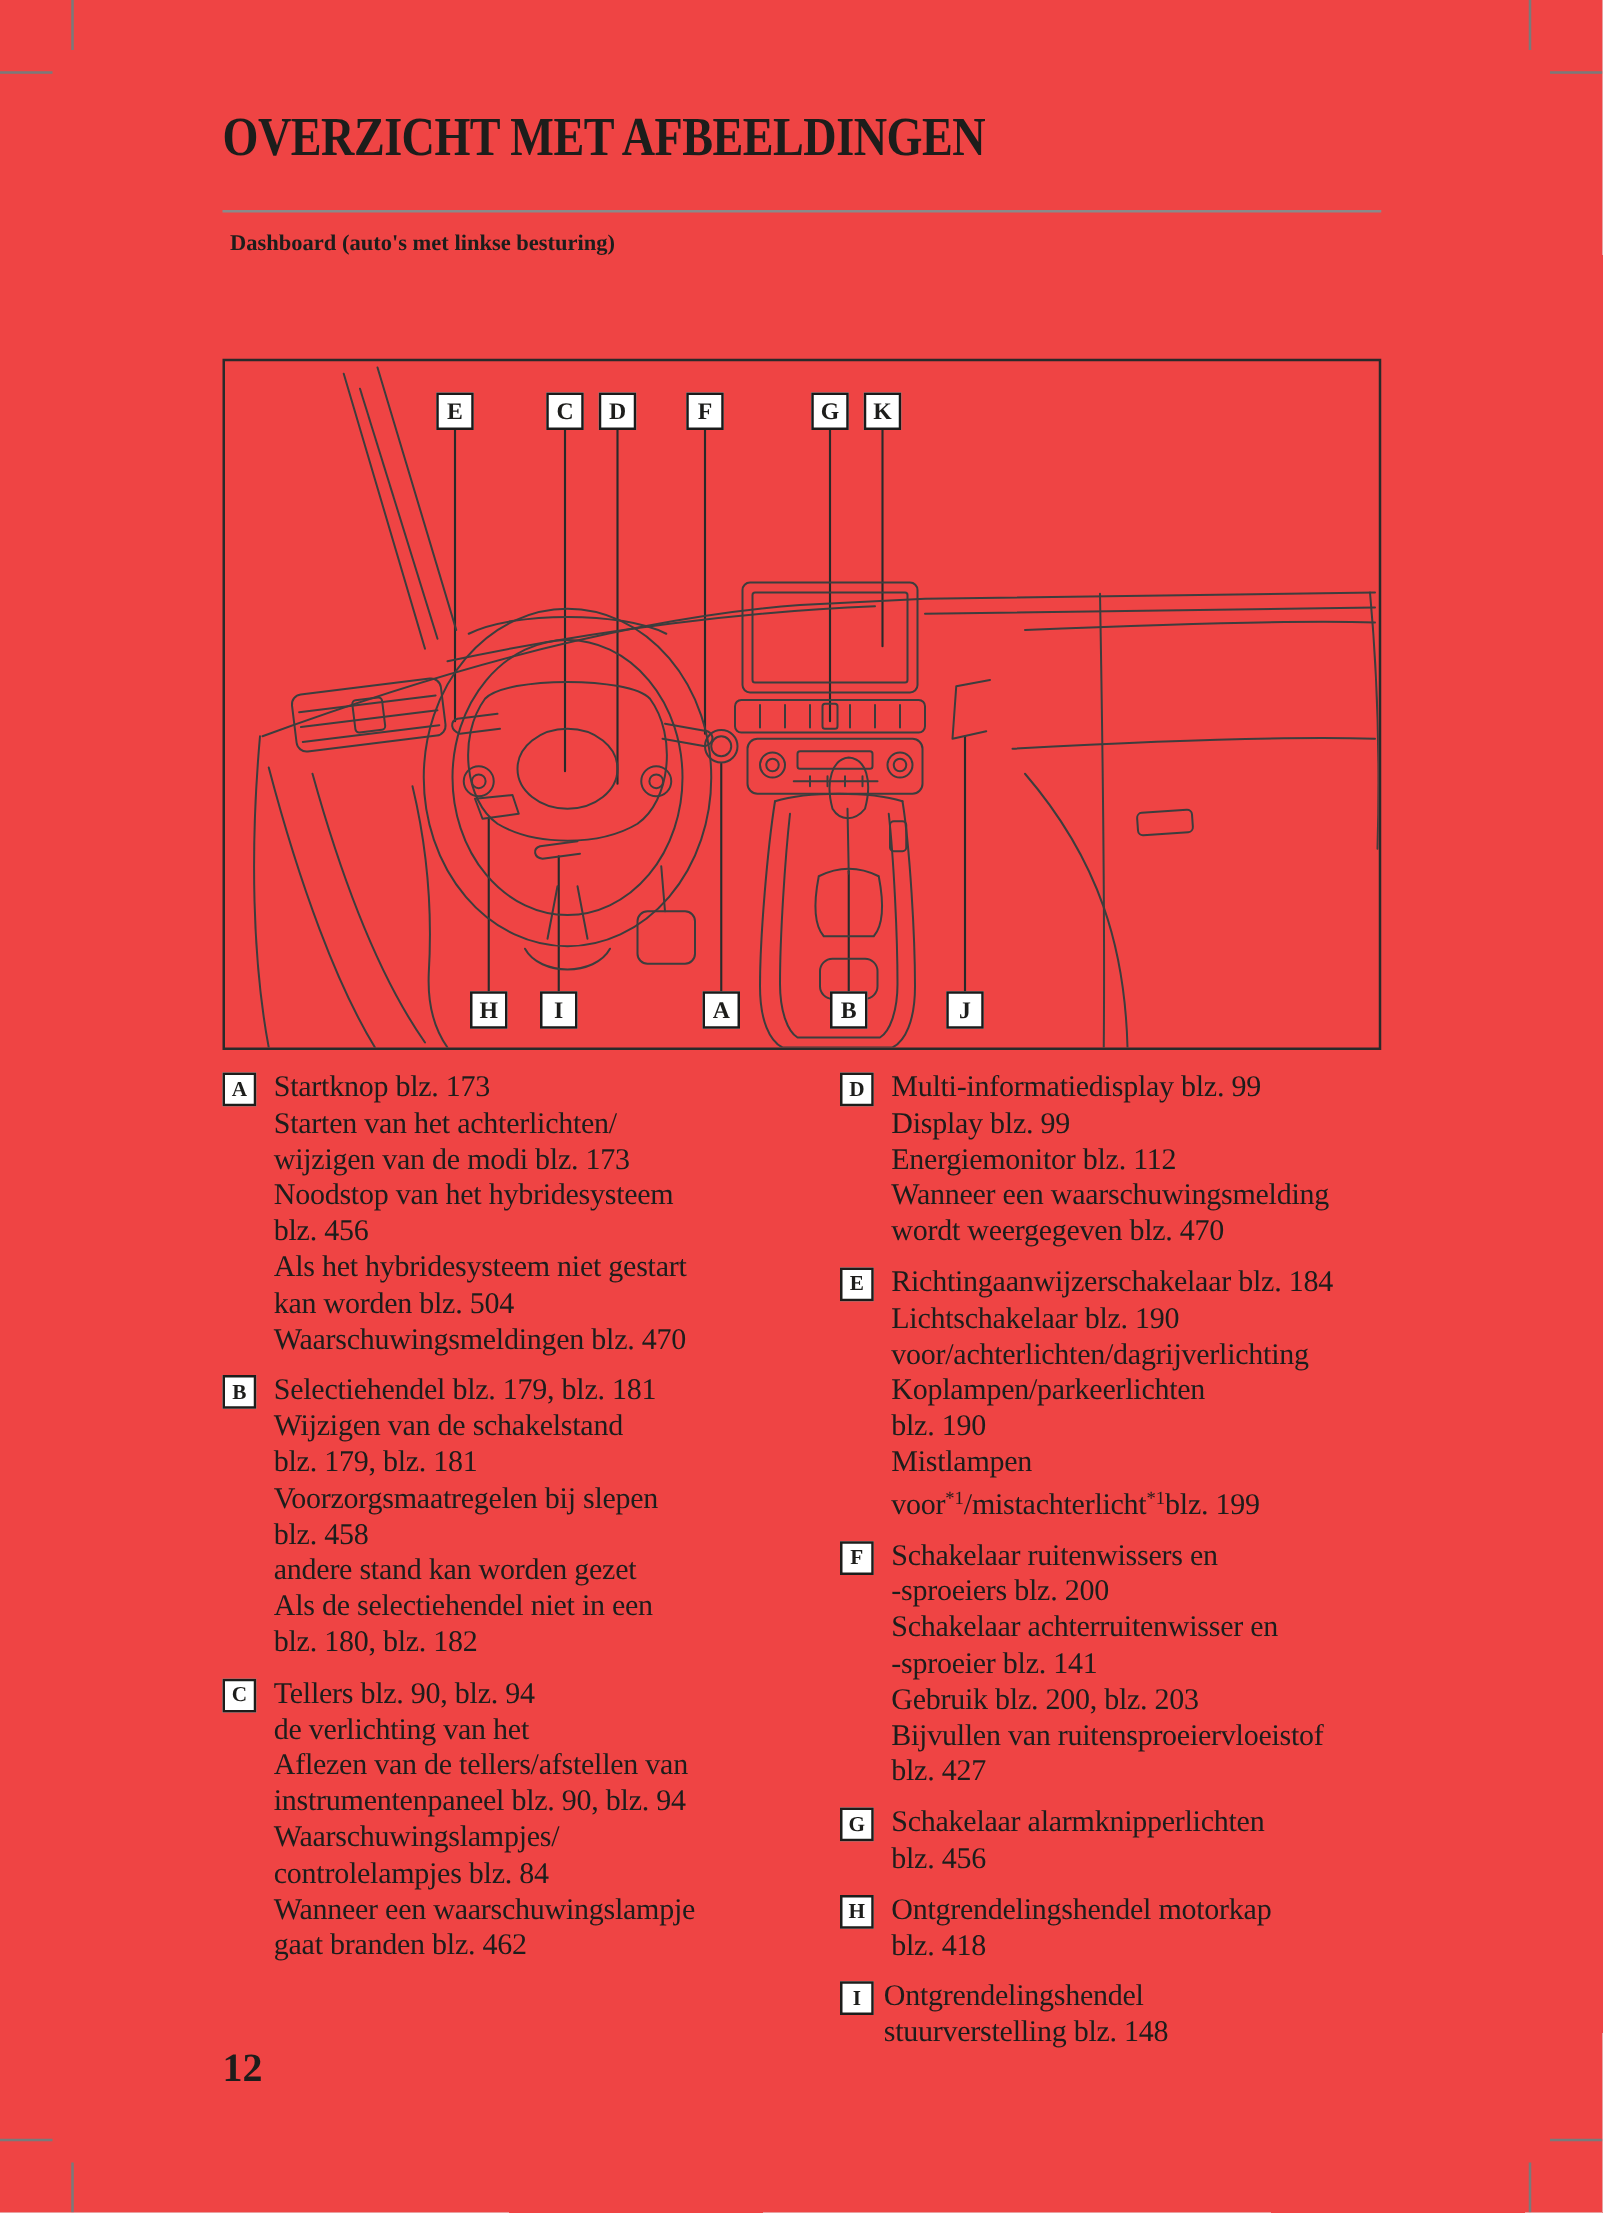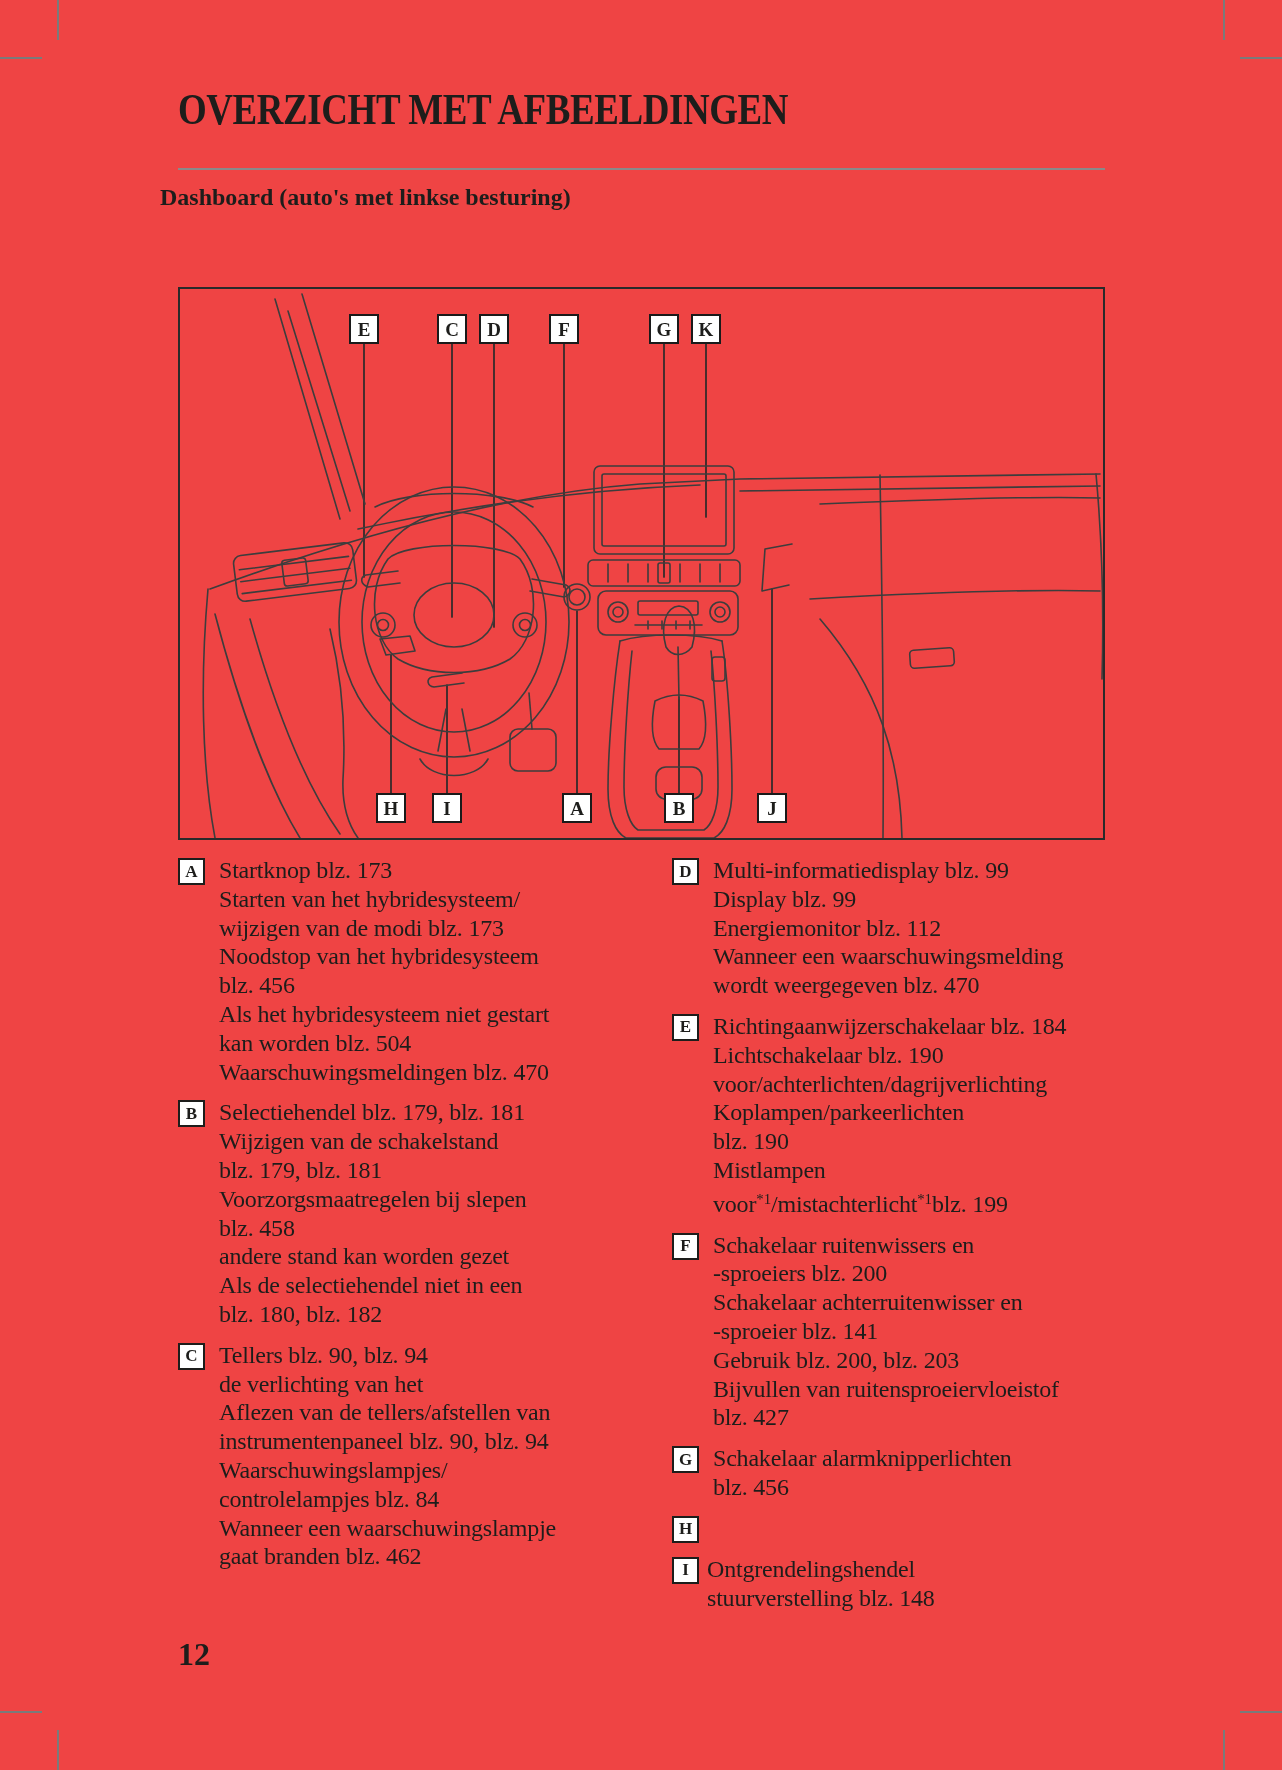--- a/index.html
+++ b/index.html
@@ -4,21 +4,21 @@
 <style>
   html,body{margin:0;padding:0;background:#e8e8e8;}
   #page{position:relative;width:1282px;height:1770px;background:#ef4444;
         font-family:Liberation Serif, serif;color:#1d1d1b;overflow:hidden;}
   .cropmark{position:absolute;background:#7a7a7a;}
   
   #title{position:absolute;left:178px;top:84px;font-size:44px;font-weight:bold;
          letter-spacing:-0.5px;transform:scaleX(0.84);transform-origin:left top;
          white-space:nowrap;color:#1d1d1b;}
   #rule{position:absolute;left:178px;top:168px;width:927px;height:2px;background:#8a8a8a;}
-  #subtitle{position:absolute;left:160px;top:184px;font-size:24px;font-weight:bold;white-space:nowrap;}
+  #subtitle{position:absolute;left:184px;top:184px;font-size:18px;font-weight:bold;white-space:nowrap;}
   
   #diagram{position:absolute;left:178px;top:287px;width:927px;height:553px;
            border:2px solid #2a2a2a;box-sizing:border-box;}
   #diagram svg{position:absolute;left:0;top:0;}
   .dlabel{position:absolute;width:30px;height:30px;border:2px solid #1a1a1a;box-sizing:border-box;
           background:#fff;font-weight:bold;font-size:19px;display:flex;align-items:center;
           justify-content:center;line-height:1;}
   
   .col{position:absolute;top:856px;}
   #col-left{left:178px;width:440px;}
@@ -156,21 +156,21 @@
     <div class="dlabel" style="left:382px;top:504px;">A</div>
     <div class="dlabel" style="left:484px;top:504px;">B</div>
     <div class="dlabel" style="left:577px;top:504px;">J</div>
   </div>
 
   <div id="col-left" class="col">
     <div class="item">
       <div class="lbox">A</div>
       <div class="lines">
         <div>Startknop blz. 173</div>
-          <div>Starten van het hybridesysteem/</div>
+          <div>Starten van het achterlichten/</div>
         <div>wijzigen van de modi blz. 173</div>
           <div>Noodstop van het hybridesysteem</div>
         <div>blz. 456</div>
           <div>Als het hybridesysteem niet gestart</div>
         <div>kan worden blz. 504</div>
           <div>Waarschuwingsmeldingen blz. 470</div>
       </div>
     </div>
     <div class="item">
       <div class="lbox">B</div>
@@ -237,20 +237,24 @@
     </div>
     <div class="item">
       <div class="lbox">G</div>
       <div class="lines">
         <div>Schakelaar alarmknipperlichten</div>
           <div>blz. 456</div>
       </div>
     </div>
     <div class="item">
       <div class="lbox">H</div>
+      <div class="lines">
+        <div>Ontgrendelingshendel motorkap</div>
+          <div>blz. 418</div>
+      </div>
     </div>
     <div class="item" style="gap:8px;">
       <div class="lbox">I</div>
       <div class="lines">
         <div>Ontgrendelingshendel</div>
           <div>stuurverstelling blz. 148</div>
       </div>
     </div>
   </div>
 

